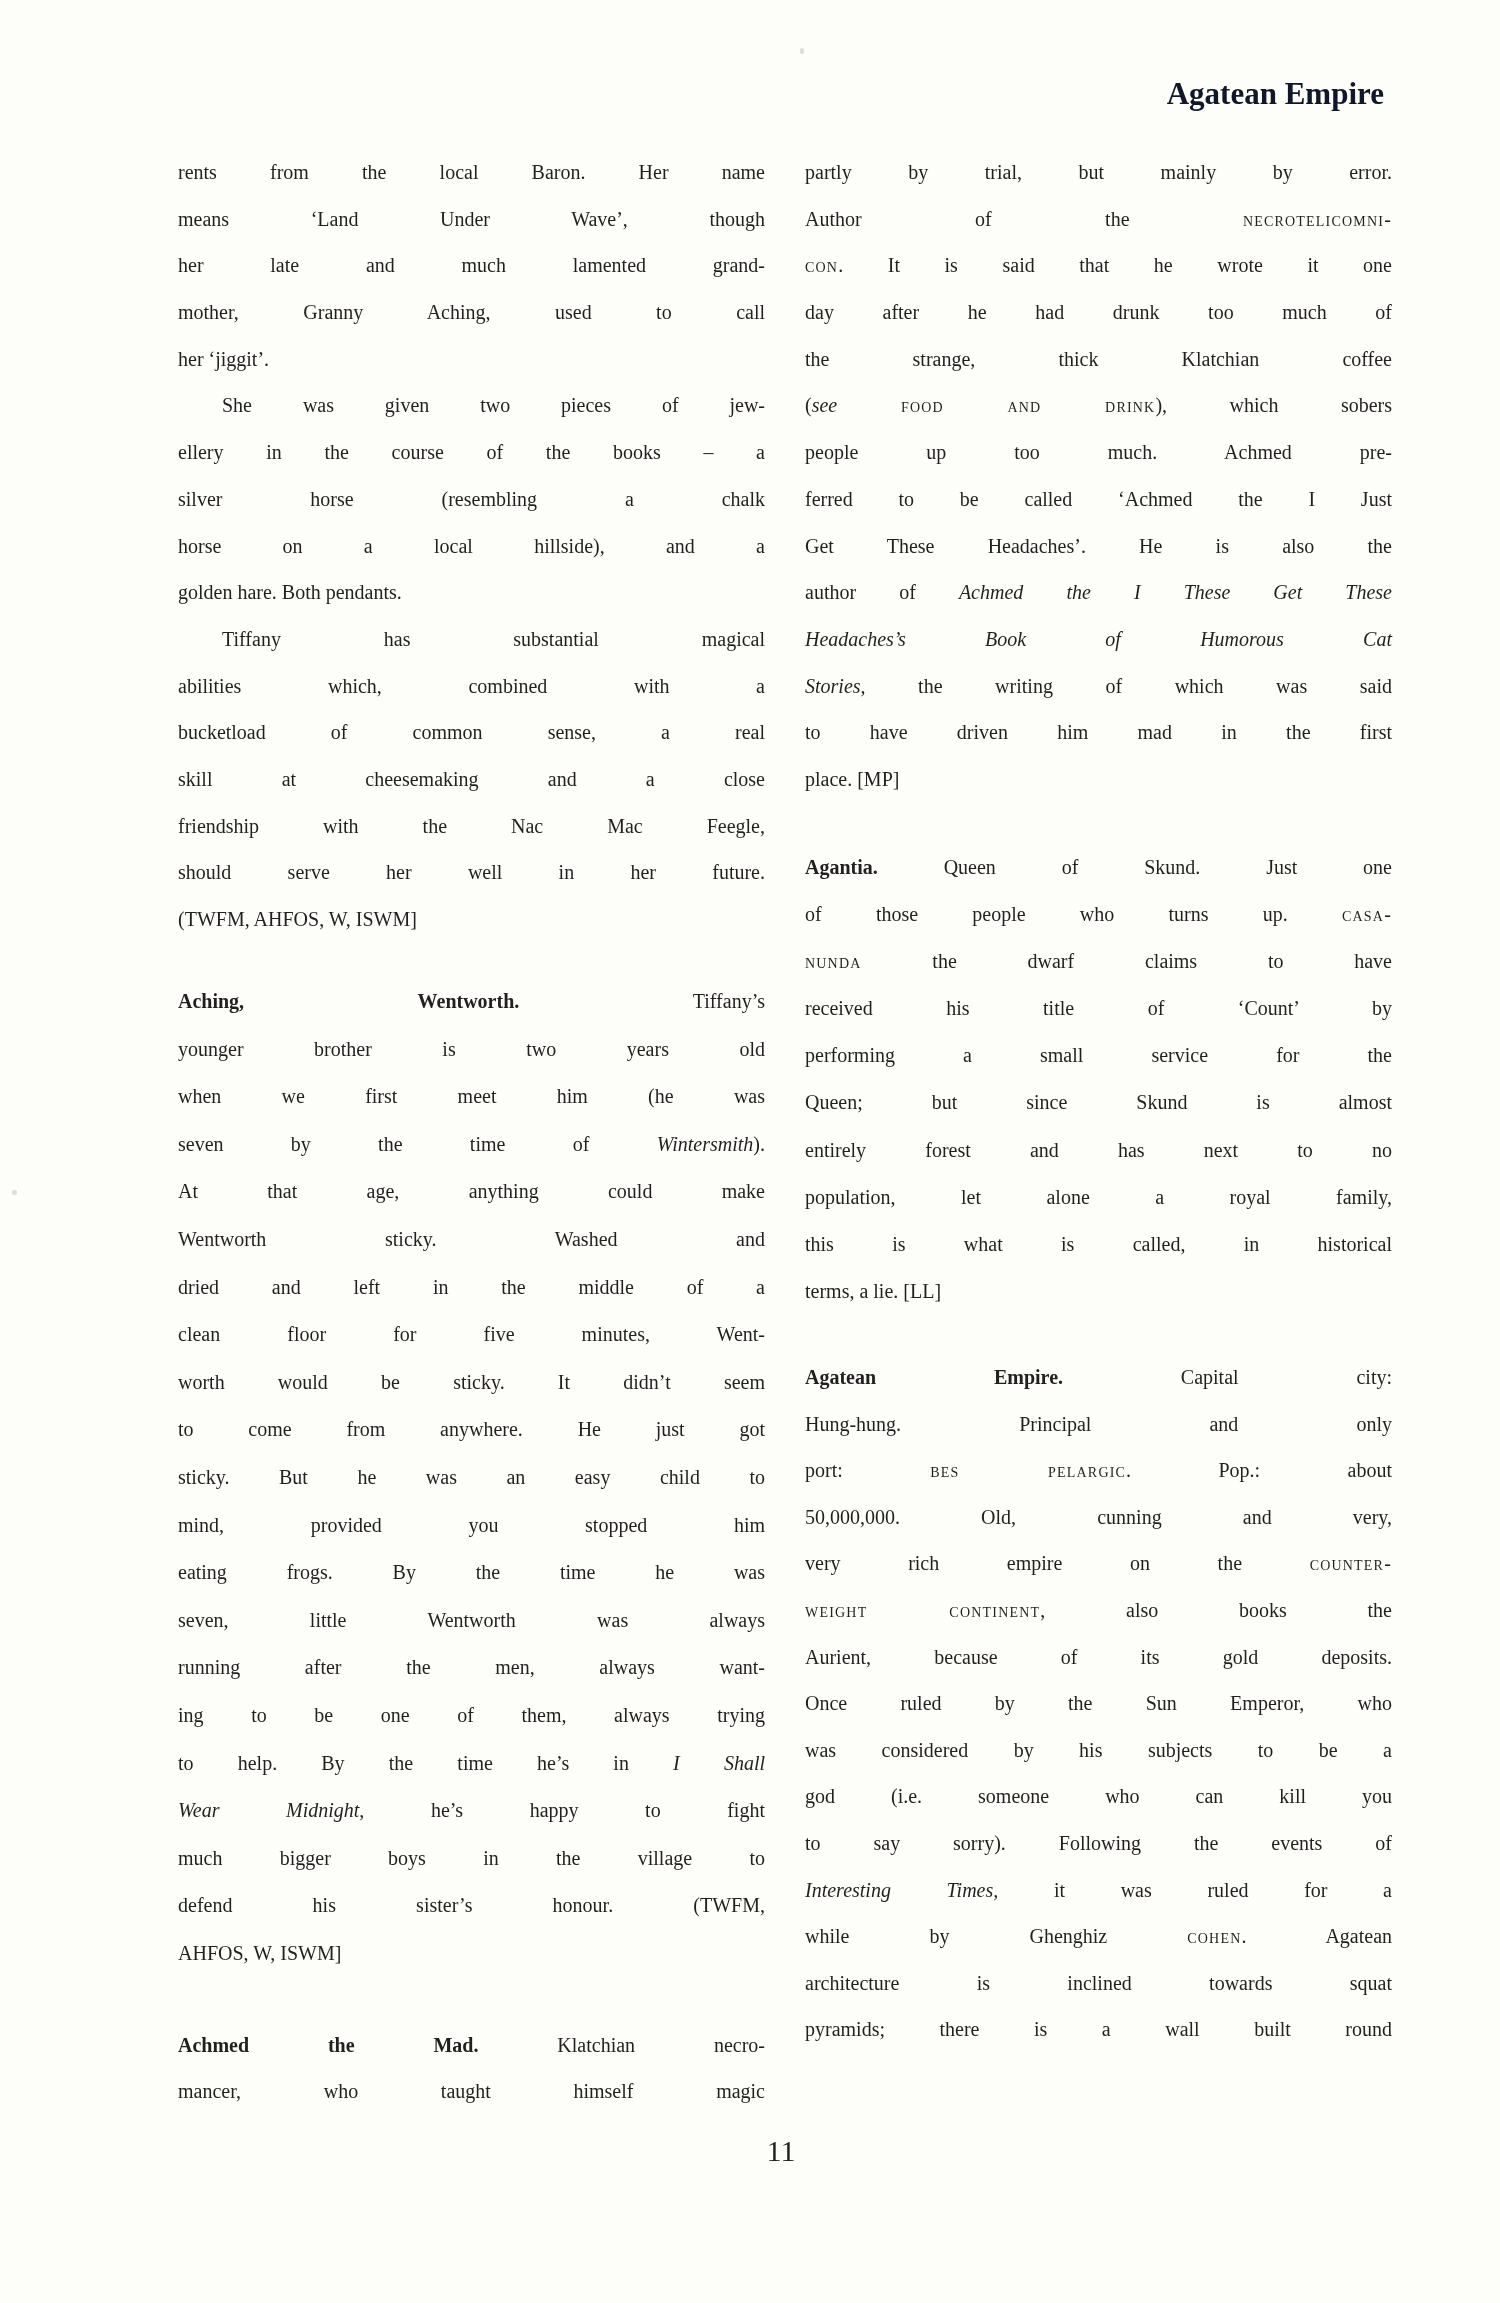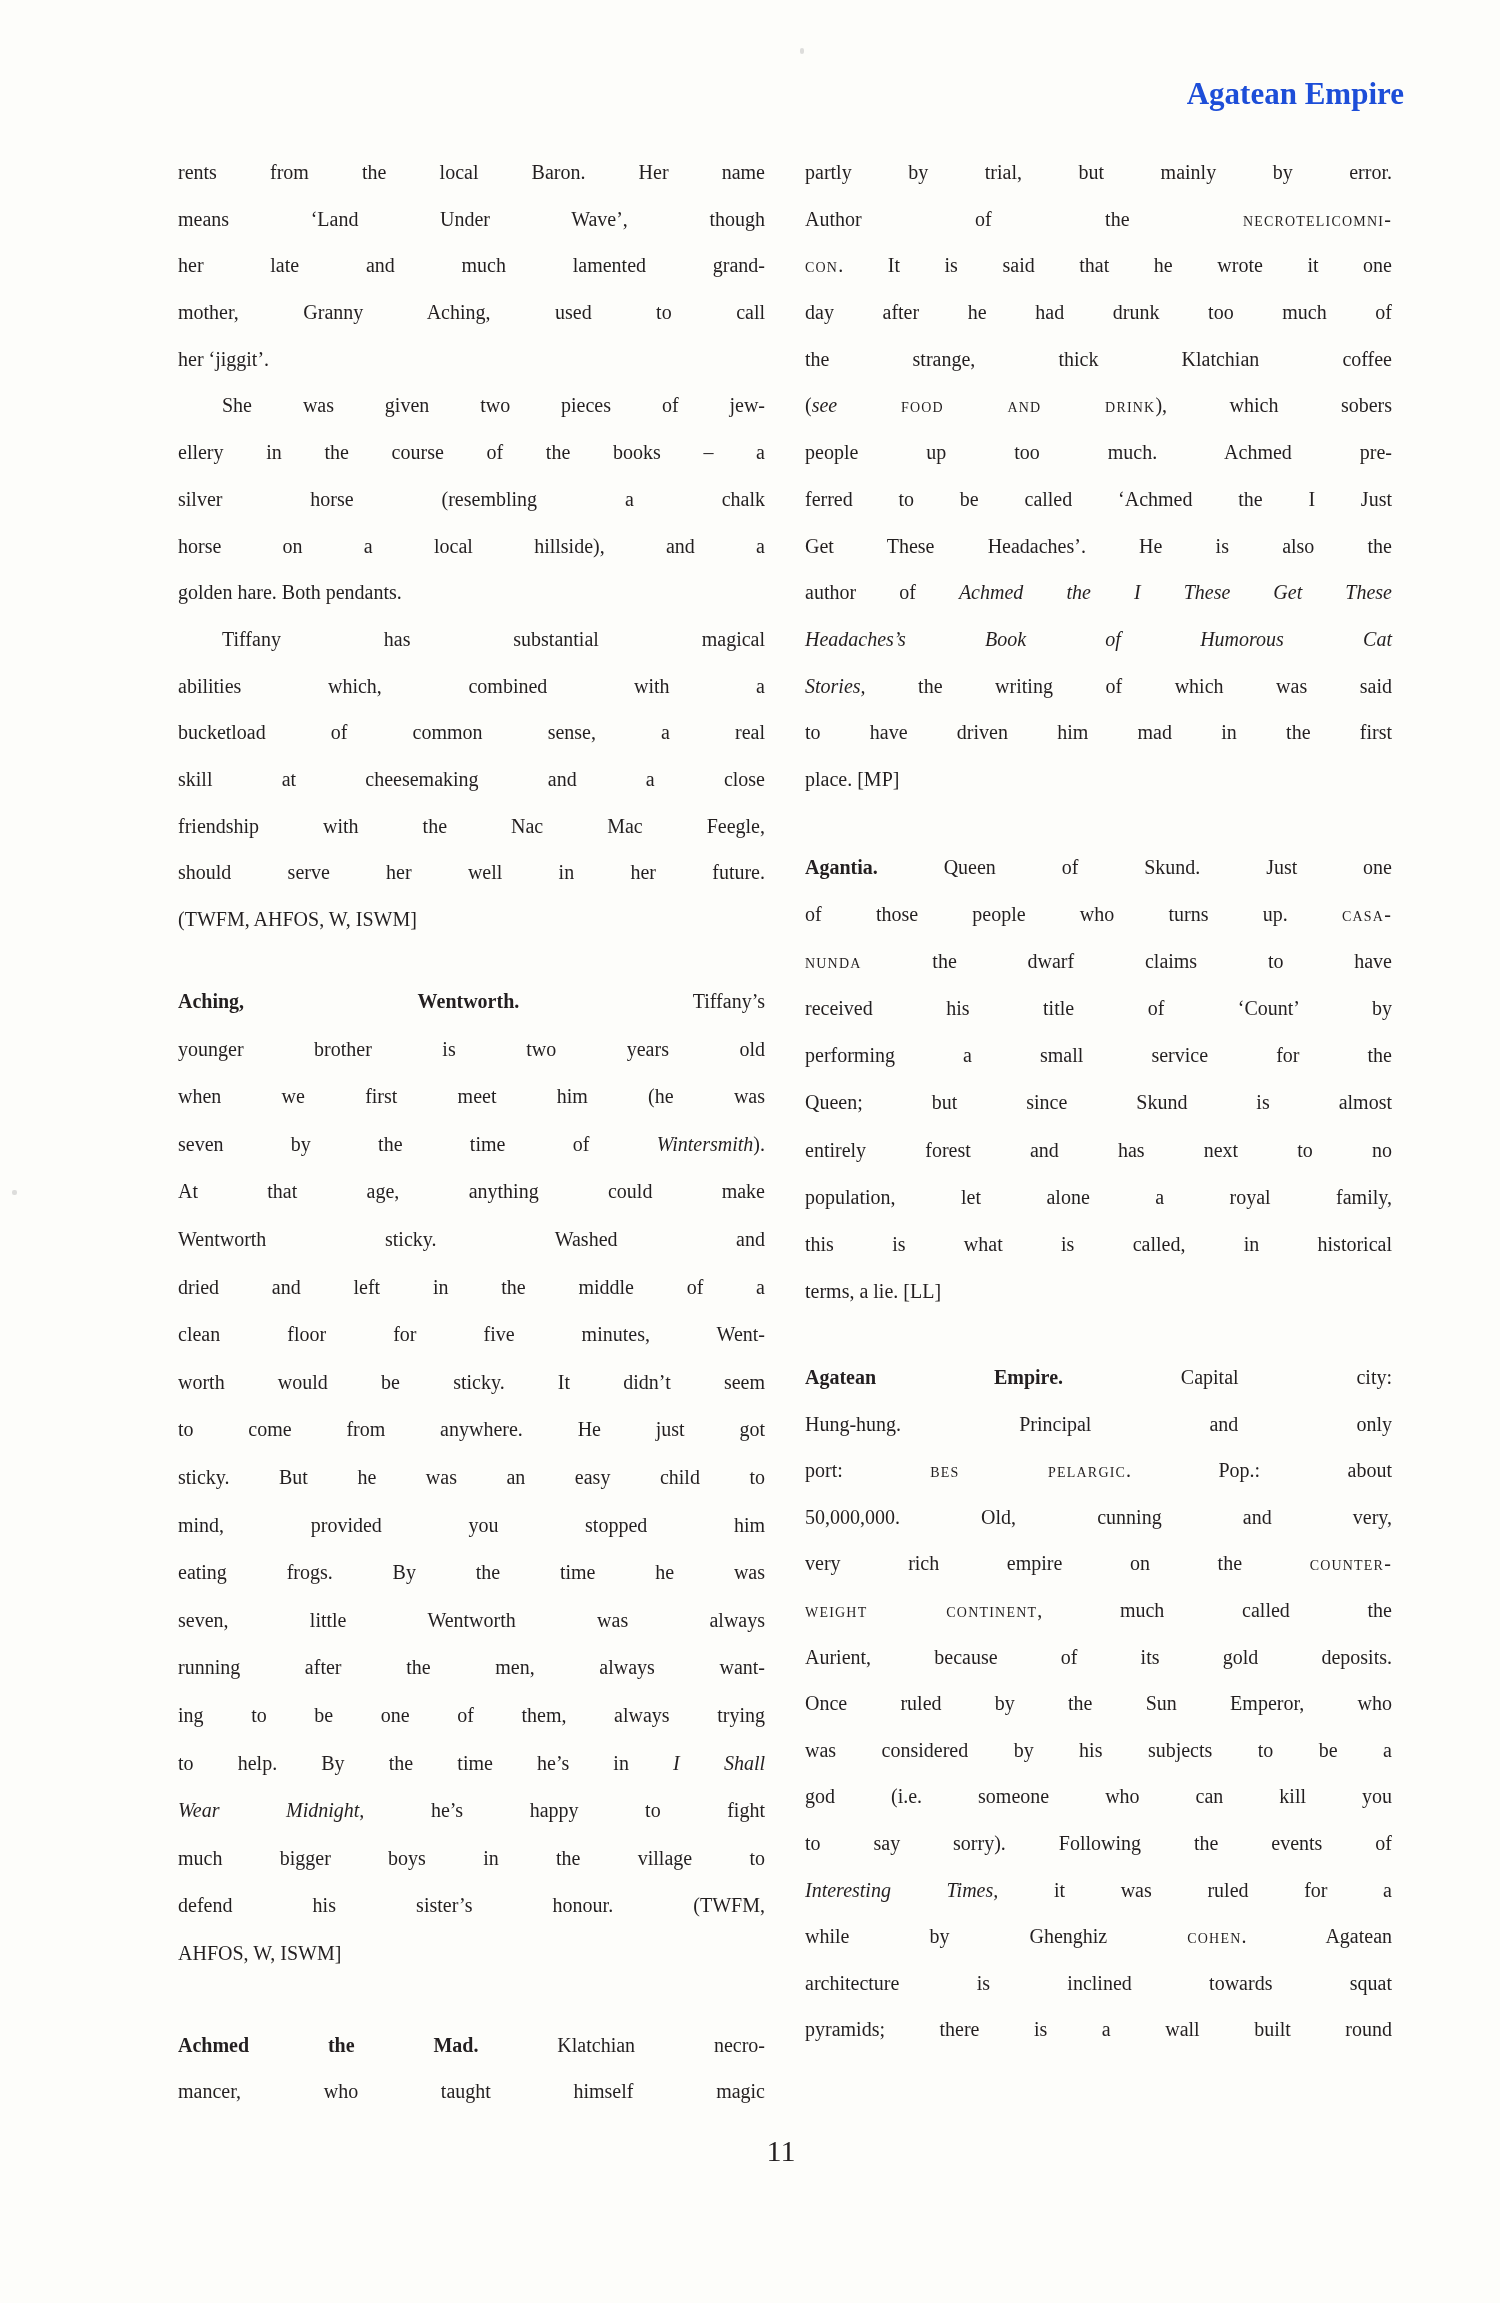--- a/index.html
+++ b/index.html
@@ -1,18 +1,18 @@
 <!DOCTYPE html>
 <html><head>
 <meta charset="utf-8">
 <style>
   html, body { margin:0; padding:0; }
   body { width:1500px; height:2303px; background:#fdfdfa; position:relative; overflow:hidden;
          font-family:"Liberation Serif","DejaVu Serif",serif; color:#231f20; }
-  .running-head { position:absolute; right:96px; top:74px; font-size:31px; font-weight:bold; line-height:40px; white-space:nowrap; color:#1d4ed8; }
+  .running-head { position:absolute; right:116px; top:74px; font-size:31px; font-weight:bold; line-height:40px; white-space:nowrap; color:#0f172a; }
   .block { position:absolute; width:587px; font-size:20px; }
   .col-left { left:178px; }
   .col-right { left:805px; }
   .ln { display:block; text-align:justify; text-align-last:justify; white-space:normal; overflow:visible; }
   .ln.last { text-align-last:left; }
   .ln.indent { text-indent:44px; }
   .lh-a { line-height:46.7px; height:46.7px; }
   .lh-b { line-height:47.6px; height:47.6px; }
   .lh-c { line-height:46px; height:46px; }
   .lh-r2 { line-height:47.1px; height:47.1px; }
@@ -108,21 +108,21 @@
     <span class="ln lh-r2">this is what is called, in historical</span>
     <span class="ln lh-r2 last">terms, a lie. [LL]</span>
   </div>
 
   <div class="block col-right" style="top:1354px;">
     <span class="ln lh-r3"><span class="b">Agatean Empire.</span><span> Capital city:</span></span>
     <span class="ln lh-r3">Hung-hung. Principal and only</span>
     <span class="ln lh-r3"><span>port: </span><span class="sc">BES PELARGIC</span><span>. Pop.: about</span></span>
     <span class="ln lh-r3">50,000,000. Old, cunning and very,</span>
     <span class="ln lh-r3"><span>very rich empire on the </span><span class="sc">COUNTER-</span></span>
-    <span class="ln lh-r3"><span class="sc">WEIGHT CONTINENT</span><span>, much called the</span></span>
+    <span class="ln lh-r3"><span class="sc">WEIGHT CONTINENT</span><span>, also books the</span></span>
     <span class="ln lh-r3">Aurient, because of its gold deposits.</span>
     <span class="ln lh-r3">Once ruled by the Sun Emperor, who</span>
     <span class="ln lh-r3">was considered by his subjects to be a</span>
     <span class="ln lh-r3">god (i.e. someone who can kill you</span>
     <span class="ln lh-r3">to say sorry). Following the events of</span>
     <span class="ln lh-r3"><span class="i">Interesting Times,</span><span> it was ruled for a</span></span>
     <span class="ln lh-r3"><span>while by Ghenghiz </span><span class="sc">COHEN</span><span>. Agatean</span></span>
     <span class="ln lh-r3">architecture is inclined towards squat</span>
     <span class="ln lh-r3">pyramids; there is a wall built round</span>
   </div>

